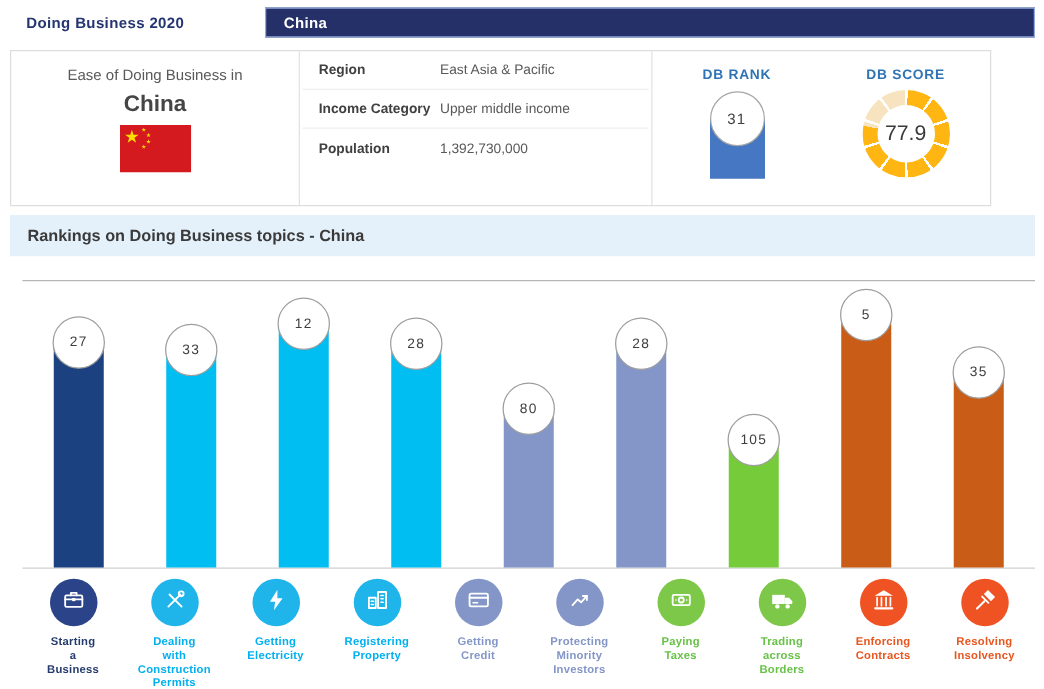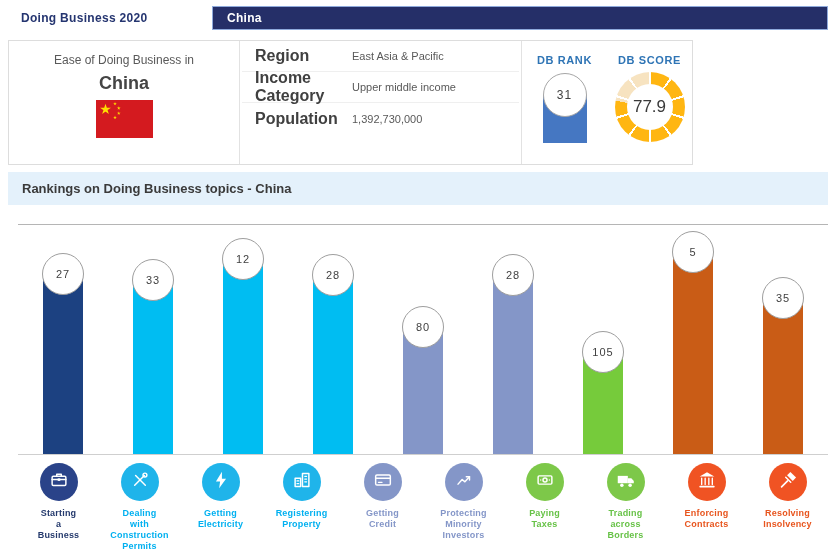--- a/index.html
+++ b/index.html
@@ -9,30 +9,30 @@
 
   
   .hdr-brand { position:absolute; left:8px; top:6px; width:204px; height:24px;
 able    background:#ffc20e; color:#253570; font-size:12px; font-weight:bold;
     line-height:24px; padding-left:13px; letter-spacing:0.3px; }
   .hdr-country { position:absolute; left:212px; top:6px; width:616px; height:24px;
     background:#252f68; border:1px solid #8faadc; color:#fff; font-size:12px;
     font-weight:bold; line-height:22px; padding-left:14px; letter-spacing:0.3px; }
 
   
-  .panel { position:absolute; left:8px; top:40px; width:685px; height:125px;
+  .panel { position:absolute; left:8px; top:40px; width:785px; height:125px;
     border:1px solid #ddd; display:flex; }
   .sec-a { width:230px; text-align:center; padding-top:12px; }
   .sec-a .eodb { font-size:12px; color:#595959; }
   .sec-a .cname { font-size:18px; color:#454545; font-weight:600; margin-top:6px; }
   .sec-a .flag { margin-top:6px; }
   .sec-b { width:282px; border-left:1px solid #e2e2e2; padding:0 2px; }
   .fact-row { display:flex; align-items:center; height:31px; border-bottom:1px solid #efefef; }
   .fact-row:last-child { border-bottom:none; }
-  .fact-label { width:110px; padding-left:13px; font-size:16px; font-weight:bold; color:#404040; }
+  .fact-label { width:110px; padding-left:13px; font-size:11px; font-weight:bold; color:#404040; }
   .fact-value { font-size:11px; color:#595959; }
   .sec-c { flex:1; border-left:1px solid #e2e2e2; display:flex; }
   .gauge-half { flex:1; text-align:center; padding-top:13px; }
   .gauge-title { font-size:11px; font-weight:bold; color:#2e74b5; letter-spacing:0.6px; }
   .rank-graphic { width:44px; margin:7px auto 0; position:relative; }
   .rank-bubble { position:relative; z-index:2; width:44px; height:44px; border-radius:50%;
     background:#fff; border:1px solid #a6a6a6; display:flex; align-items:center;
     justify-content:center; font-size:12px; color:#3f3f3f; letter-spacing:1px; }
   .rank-bar { width:44px; height:48px; background:#4577c2; margin-top:-22px; }
   .donut { position:relative; width:70px; height:70px; border-radius:50%; margin:6px auto 0; }

